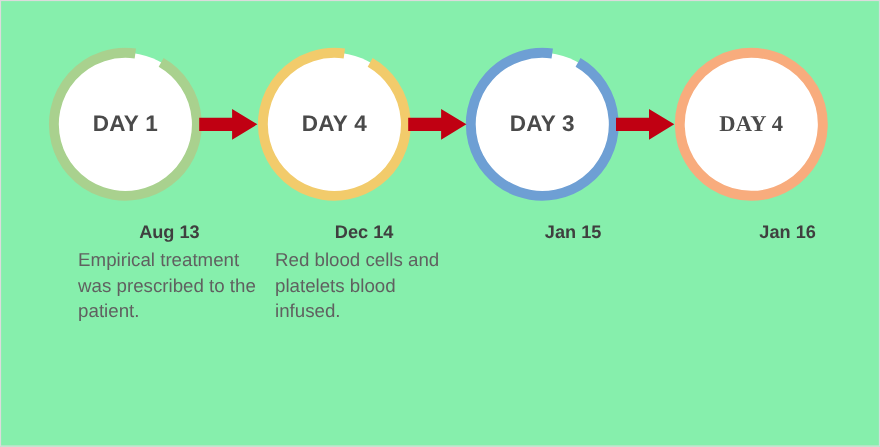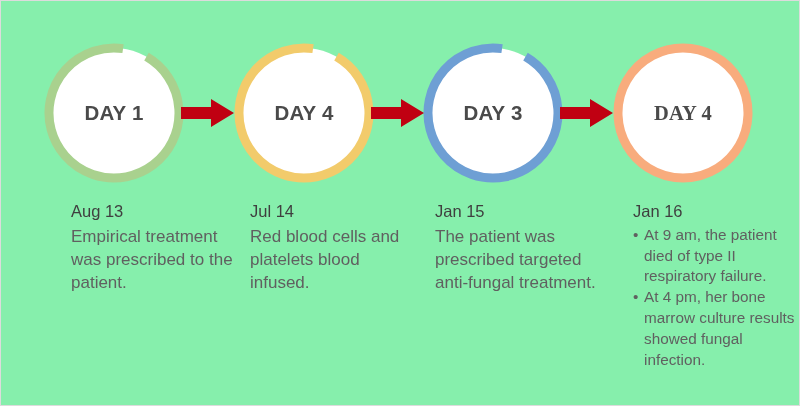--- a/index.html
+++ b/index.html
@@ -56,24 +56,25 @@
   }
 
   
   .col {
     position: absolute;
     top: 200px;
     box-sizing: border-box;
   }
   .col-date {
     font-size: 16.5px;
-    font-weight: normal;
+    font-weight: bold;
     color: #3f3f3f;
     margin: 0 0 2px 0;
     line-height: 1.32;
+    text-align: center;
   }
   .col-body {
     font-size: 17px;
     color: #606060;
     line-height: 1.36;
     margin: 0;
     white-space: pre-line;
   }
   ul.col-list {
     margin: 0;
@@ -147,30 +148,25 @@
   <svg class="arrow" id="arrow-2" viewBox="0 0 54 32" style="left:559px; top:96px;">
     <polygon points="0,10 30,10 30,2 53,16 30,30 30,22 0,22" fill="#c00012"></polygon>
   </svg>
 
   <div class="col" style="left:70px; width:166px;">
     <div class="col-date">Aug 13</div>
     <div class="col-body">Empirical treatment was prescribed to the patient.</div>
   </div>
 
   <div class="col" style="left:249px; width:162px;">
-    <div class="col-date">Jul 14</div>
+    <div class="col-date">Dec 14</div>
     <div class="col-body">Red blood cells and platelets blood infused.</div>
   </div>
 
   <div class="col" style="left:434px; width:172px;">
     <div class="col-date">Jan 15</div>
-    <div class="col-body">The patient was prescribed targeted anti-fungal treatment.</div>
   </div>
 
   <div class="col" style="left:632px; width:166px;">
     <div class="col-date">Jan 16</div>
-    <ul class="col-list" id="day4-list">
-      <li>At 9 am, the patient died of type II respiratory failure.</li>
-      <li>At 4 pm, her bone marrow culture results showed fungal infection.</li>
-    </ul>
   </div>
 
 </div>
 
 </body></html>

